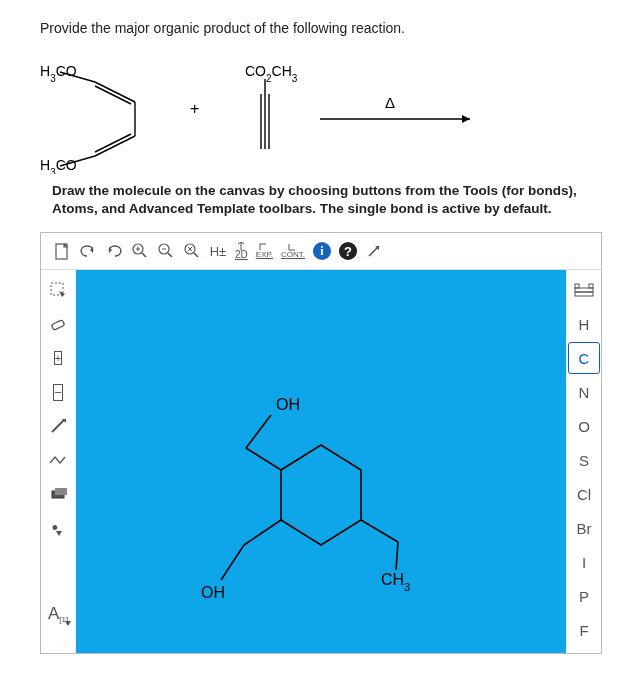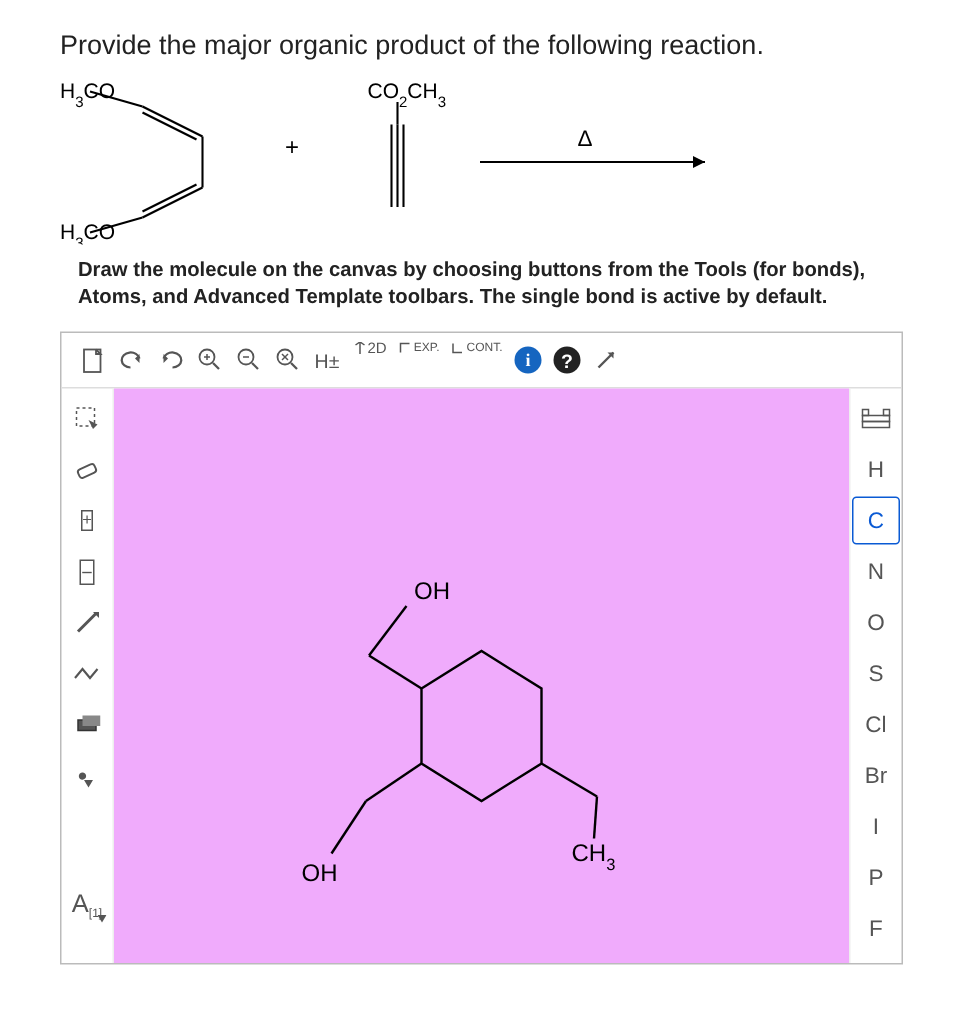--- a/index.html
+++ b/index.html
@@ -6,22 +6,22 @@
     margin: 0;
     padding: 20px 40px;
     font-family: Arial, sans-serif;
     font-size: 14px;
     color: #222;
     background: #fff;
     width: 642px;
     box-sizing: border-box;
   }
   .question {
-    margin-bottom: 12px;
-    font-size: 18px;
+    margin-bottom: 28px;
+    font-size: 14px;
   }
   .reaction-area {
     position: relative;
     height: 110px;
     margin-bottom: 8px;
   }
   .reaction-area svg { display:block; }
   .instructions {
     font-weight: bold;
     font-size: 13.5px;
@@ -51,24 +51,26 @@
     color: #555;
     cursor: pointer;
     font-size: 14px;
   }
   .toolbar-top .tlabel {
     font-size: 10px;
     color: #555;
     padding: 0 4px;
     height: 24px;
     display:flex;
-    flex-direction:row;
+    flex-direction:column;
+    align-items:center;
     justify-content:center;
     line-height: 1;
     cursor:pointer;
+    text-decoration:underline;
   }
   .info-badge {
     background:#1565c0;
     color:#fff;
     border-radius:50%;
     width:18px;height:18px;
     display:flex;align-items:center;justify-content:center;
     font-size:12px;
     font-weight:bold;
     font-family: Georgia, serif;
@@ -111,21 +113,21 @@
   .sbtn.selected {
     border-color:#0a5ad4;
     color:#0a5ad4;
   }
   .atom-btn {
     font-size:15px;
     font-family: Arial, sans-serif;
   }
   .canvas {
     flex:1;
-    background:#f0abfc;
+    background:#0ea5e9;
     position:relative;
     min-height:380px;
   }
 </style>
 </head>
 <body>
 
 <div class="question">Provide the major organic product of the following reaction.</div>
 
 <div class="reaction-area">

